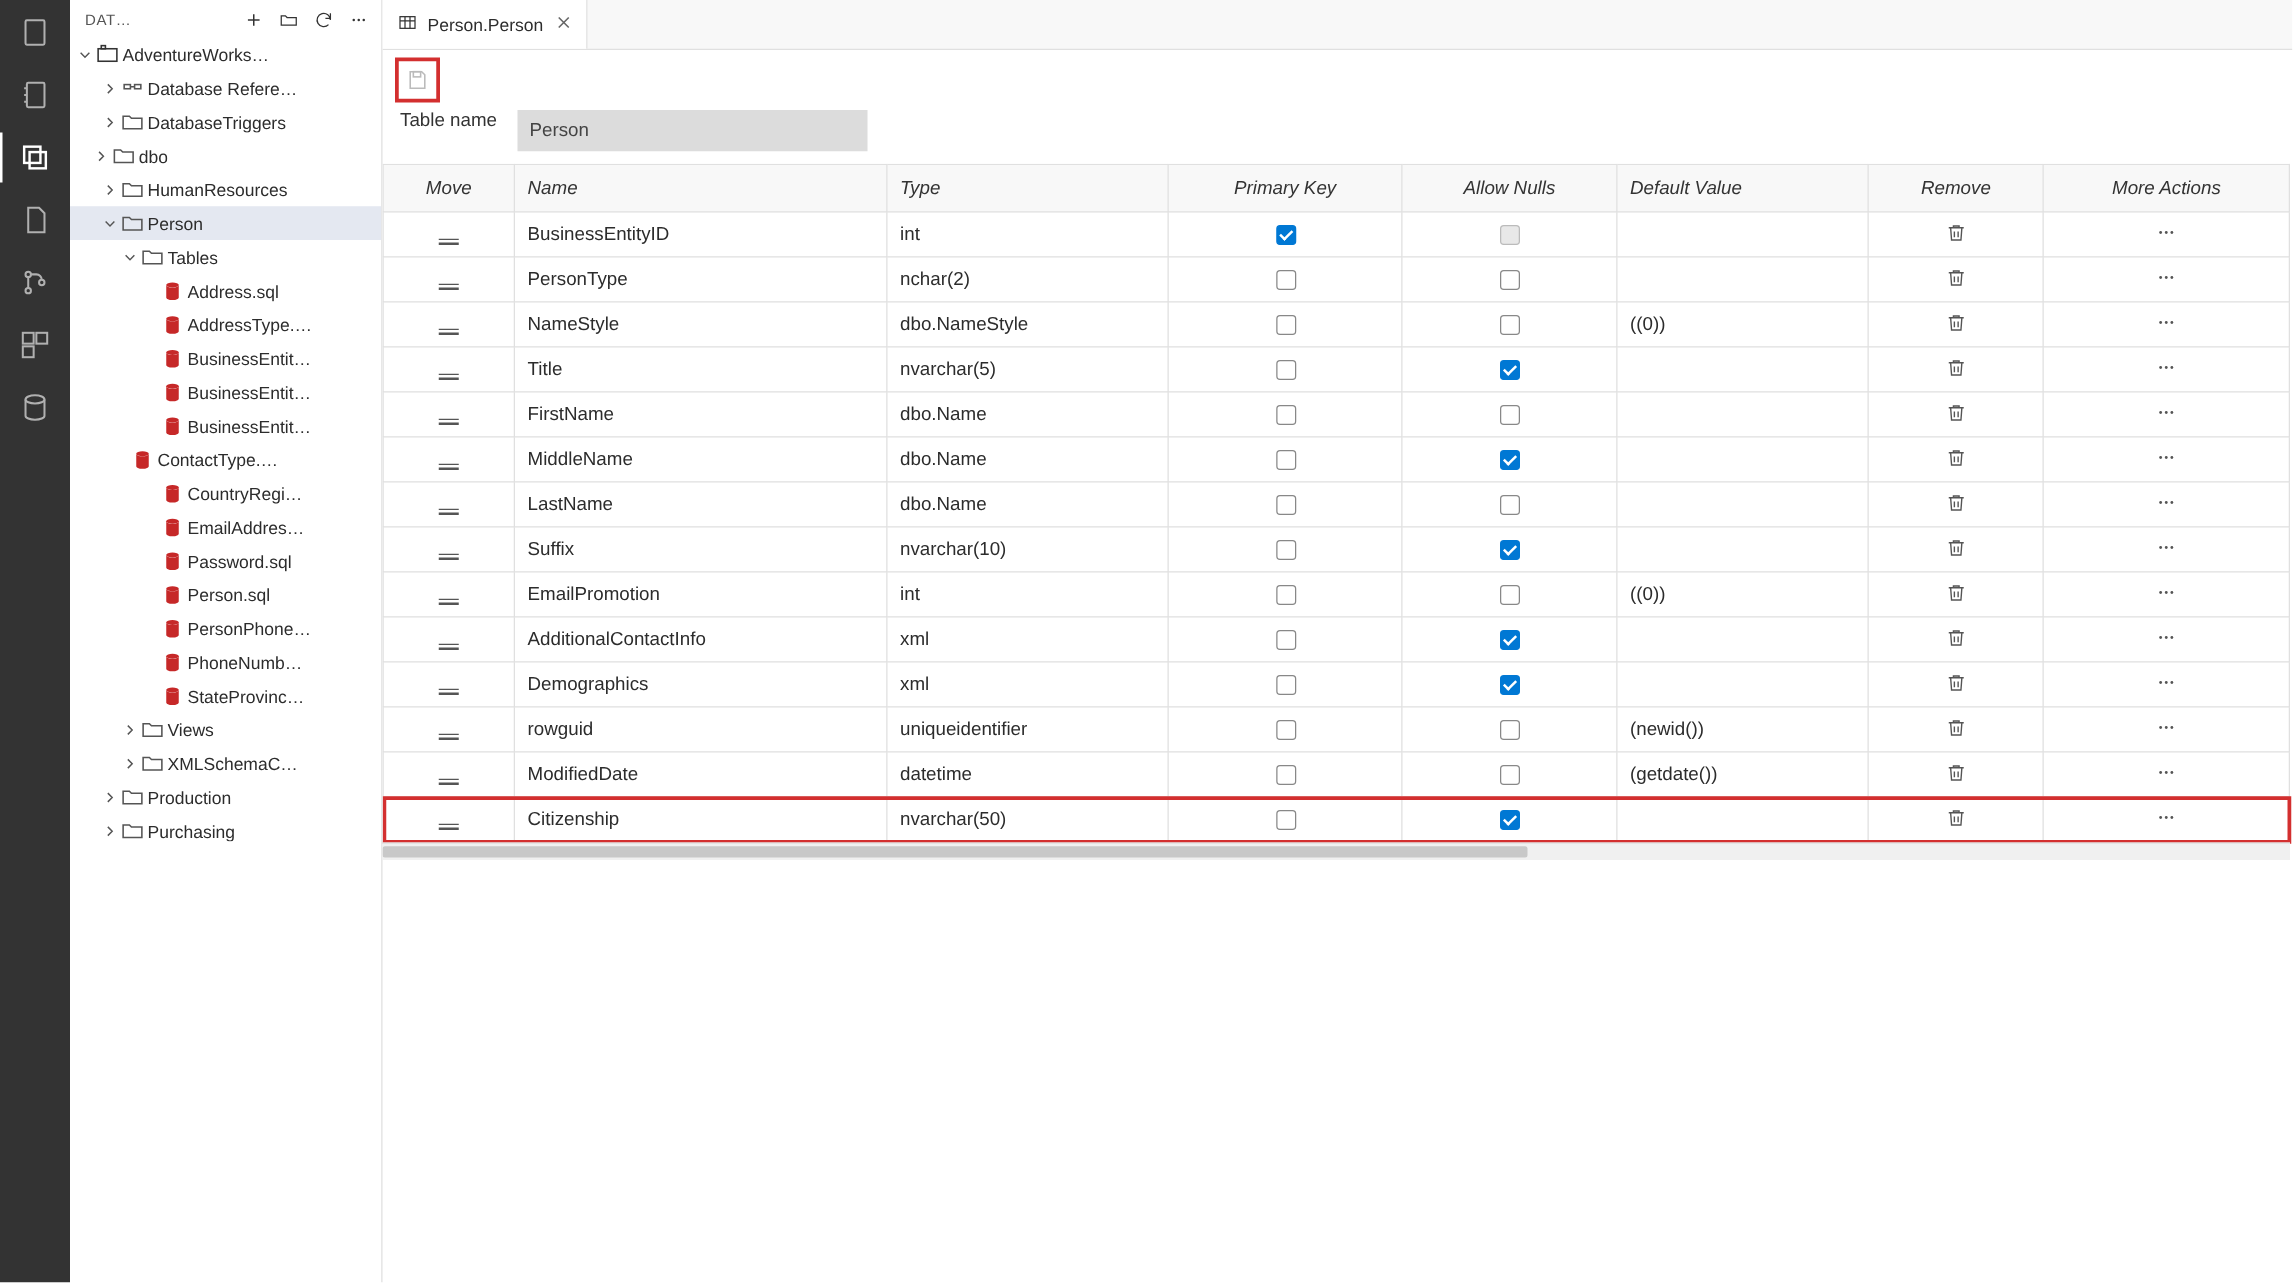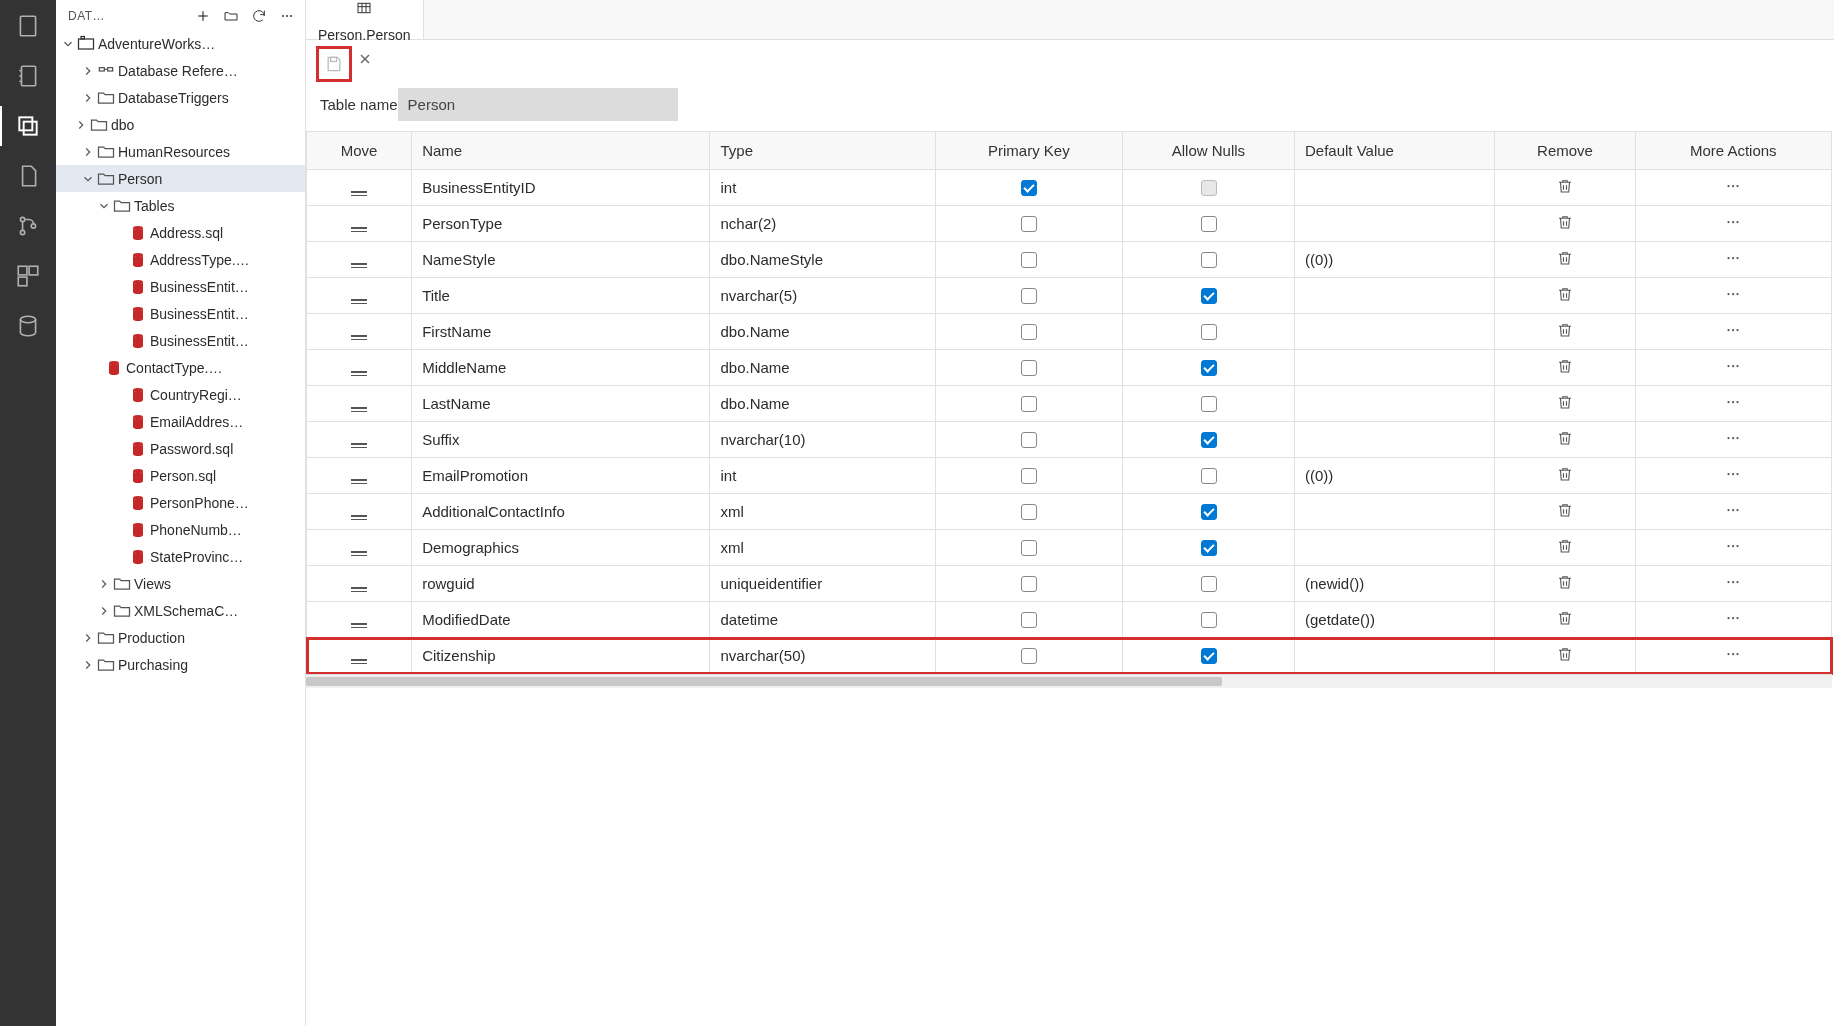--- a/index.html
+++ b/index.html
@@ -31,41 +31,41 @@
   .tree { flex:1; overflow:auto; font-size:14px; padding-bottom:10px; }
   .tree-row { display:flex; align-items:center; height:27px; padding-right:4px; cursor:pointer; white-space:nowrap; overflow:hidden; text-overflow:ellipsis; }
   .tree-row.selected { background:#e4e8f1; }
   .tree-row .twisty { width:16px; display:flex; align-items:center; justify-content:center; color:#555; }
   .tree-row .ticon { width:20px; display:flex; align-items:center; justify-content:center; margin-right:2px; }
   .tree-row .tlabel { overflow:hidden; text-overflow:ellipsis; }
   .folder-icon svg, .twisty svg { width:14px; height:14px; }
   .db-file-icon { color: var(--db-icon); }
   .main { flex:1; display:flex; flex-direction:column; overflow:hidden; }
   .tabbar { display:flex; align-items:stretch; height:40px; background: var(--bg-panel); border-bottom:1px solid var(--tab-border); }
-  .tab { display:flex; align-items:center; gap:8px; padding:0 12px; background:#fff; border-right:1px solid var(--tab-border); font-size:14px;flex-direction:column; }
+  .tab { display:flex; align-items:center; gap:8px; padding:0 12px; background:#fff; border-right:1px solid var(--tab-border); font-size:14px; }
   .tab svg { width:16px; height:16px; }
   .tab .close { width:14px; cursor:pointer; color:#666; }
   .toolbar { display:flex; align-items:center; height:48px; padding-left:10px; }
   .save-box { width:36px; height:36px; border:3px solid var(--highlight-red); display:flex; align-items:center; justify-content:center; }
   .save-box svg { width:20px; height:20px; color:#bbb; }
-  .name-row { display:flex; align-items:center; gap:0; padding:0 14px 10px 14px; }
+  .name-row { display:flex; gap:16px; padding:0 14px 10px 14px; }
   .name-row label { font-size:15px; color:#333; }
   .name-row input { background:#dcdcdc; border:none; padding:8px 10px; font-size:15px; width:280px; color:#444; }
   .subtabs { display:flex; gap:26px; padding:0 14px; border-bottom:1px solid var(--border); }
   .subtab { padding:8px 0 10px 0; font-size:16px; color:#333; cursor:pointer; position:relative; }
   .subtab.active { font-weight:600; }
   .subtab.active::after { content:""; position:absolute; left:0; right:0; bottom:-1px; height:1.5px; background:#333; }
   .actions-row { display:flex; align-items:center; gap:14px; padding:10px 14px; font-size:14px; }
   .actions-row .act { display:flex; align-items:center; gap:4px; cursor:pointer; color:#333; }
   .actions-row .act.disabled { color:#aaa; cursor:default; }
   .actions-row svg { width:14px; height:14px; }
   .grid-wrap { flex:1; overflow:auto; padding:0 2px 0 0; }
   table.grid { border-collapse:collapse; width:100%; }
   table.grid th, table.grid td { border:1px solid var(--border); padding:6px 10px; text-align:left; font-size:15px; background:#fff; }
-  table.grid th { background: var(--bg-panel); font-weight:400; color:#333; height:38px; }
+  table.grid th { background: var(--bg-panel); font-weight:400; color:#333; height:38px;font-style:italic; }
   table.grid td { height:36px; }
   .col-move, .col-pk, .col-null, .col-remove, .col-more { text-align:center !important; }
   .move-handle { display:inline-flex; flex-direction:column; gap:2px; cursor:grab; color:#555; }
   .move-handle span { display:block; width:16px; height:1.5px; background:#555; }
   .chk { width:16px; height:16px; appearance:none; border:1.5px solid #888; border-radius:3px; cursor:pointer; position:relative; background:#fff; vertical-align:middle; }
   .chk:checked { background: var(--accent); border-color: var(--accent); }
   .chk:checked::after { content:""; position:absolute; left:4px; top:1px; width:4px; height:8px; border:solid #fff; border-width:0 2px 2px 0; transform:rotate(45deg); }
   .chk.half { background:#e8e8e8; border-color:#bbb; }
   .icon-btn { display:inline-flex; align-items:center; justify-content:center; cursor:pointer; color:#555; }
   .icon-btn svg { width:18px; height:18px; }

